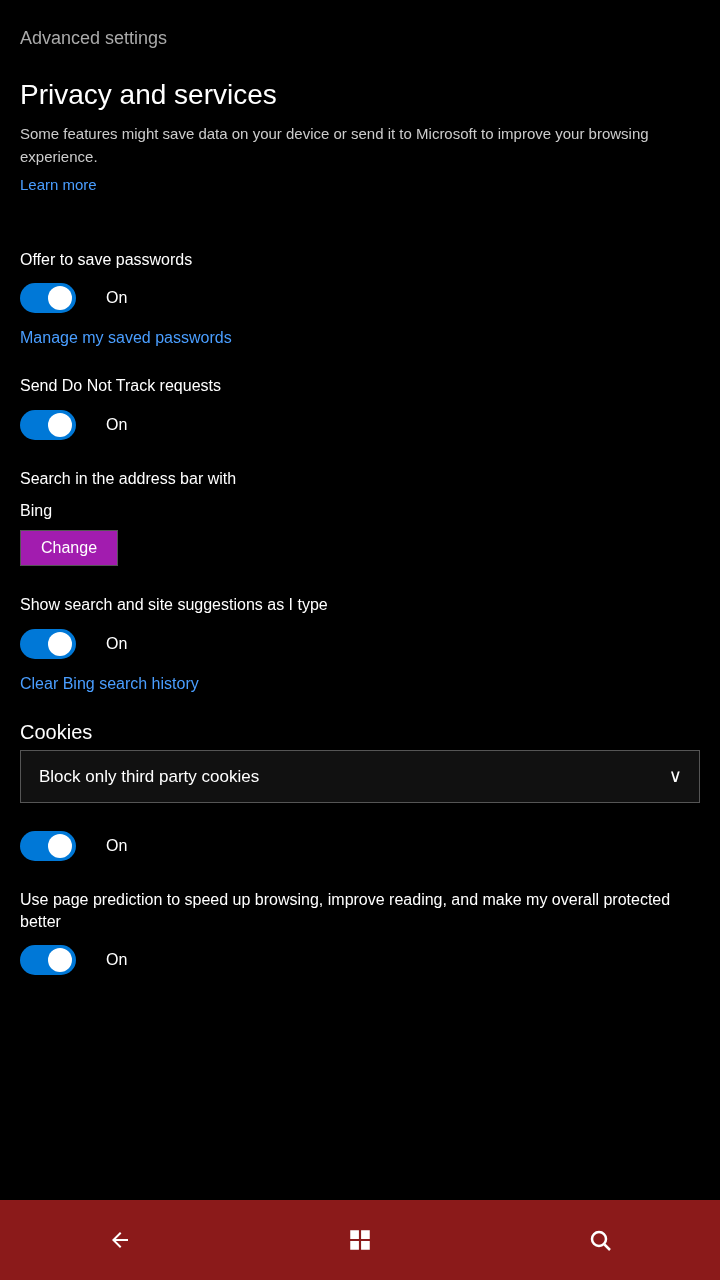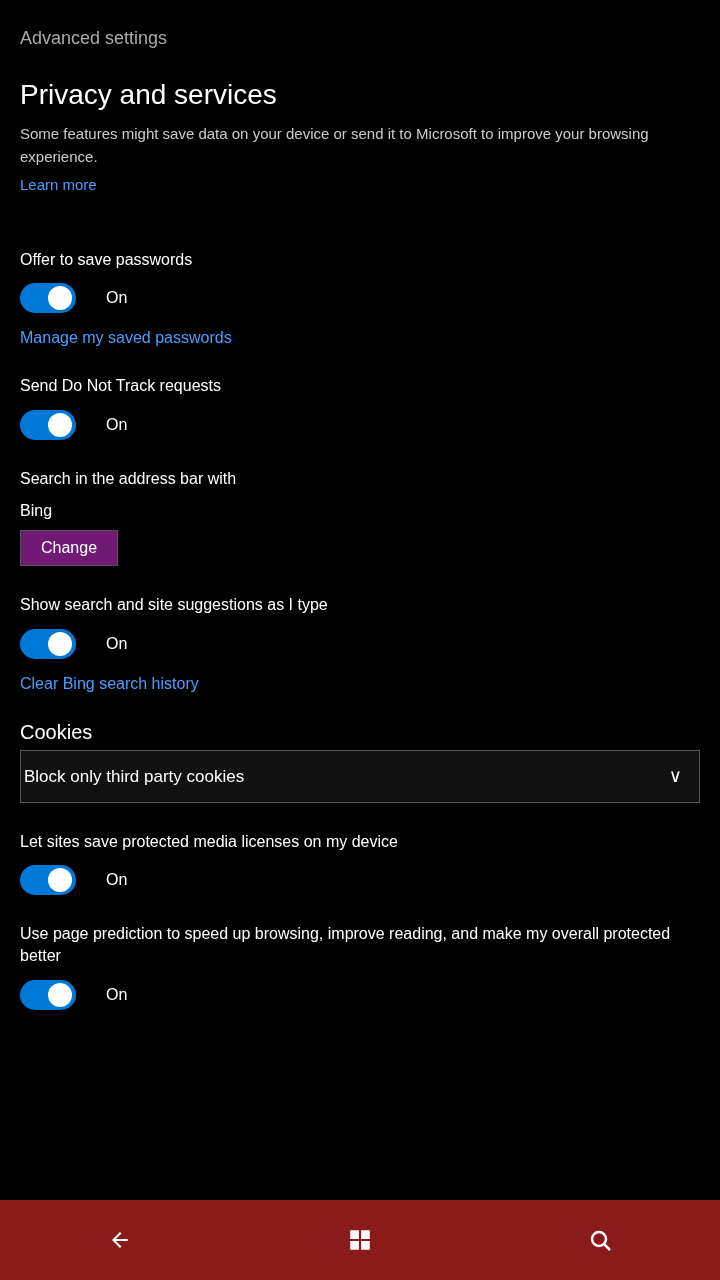--- a/index.html
+++ b/index.html
@@ -104,41 +104,41 @@
       margin-bottom: 10px;
     }
 
     .search-engine-name {
       font-size: 16px;
       margin-bottom: 10px;
       color: #fff;
     }
 
     .change-button {
-      background-color: #701a75;
+      background-color: #a21caf;
       color: #fff;
       border: 1px solid #555;
       padding: 8px 20px;
       font-size: 16px;
       cursor: pointer;
       font-family: 'Segoe UI', Arial, sans-serif;
     }
 
     .cookies-label {
       font-size: 20px;
       font-weight: 300;
       margin-bottom: 6px;
     }
 
     .select-dropdown {
       width: 100%;
       background-color: #111;
       color: #fff;
       border: 1px solid #555;
-      padding: 16px 3px;
+      padding: 16px 18px;
       font-size: 17px;
       font-family: 'Segoe UI', Arial, sans-serif;
       appearance: none;
       -webkit-appearance: none;
       cursor: pointer;
       position: relative;
     }
 
     .select-wrapper {
       position: relative;
@@ -240,21 +240,20 @@
     <div class="select-wrapper">
       <select class="select-dropdown">
         <option>Don't block cookies</option>
         <option selected="">Block only third party cookies</option>
         <option>Block all cookies</option>
       </select>
     </div>
   </div>
 
   <div class="setting-group">
-    <div class="setting-label">Let sites save protected media licenses on my device</div>
     <div class="toggle-row">
       <div class="toggle-switch">
         <div class="knob"></div>
       </div>
       <span class="toggle-text">On</span>
     </div>
   </div>
 
   <div class="setting-group">
     <div class="setting-label">Use page prediction to speed up browsing, improve reading, and make my overall protected better</div>

